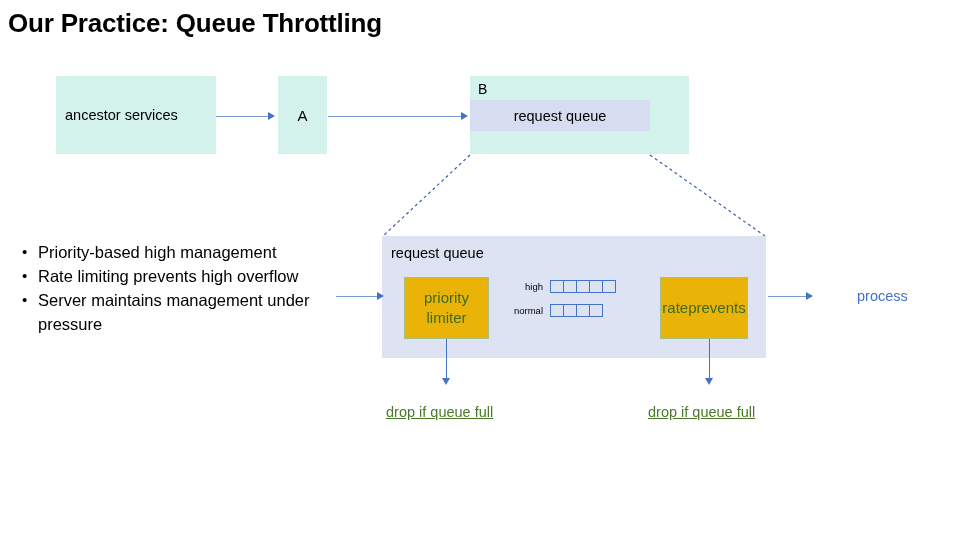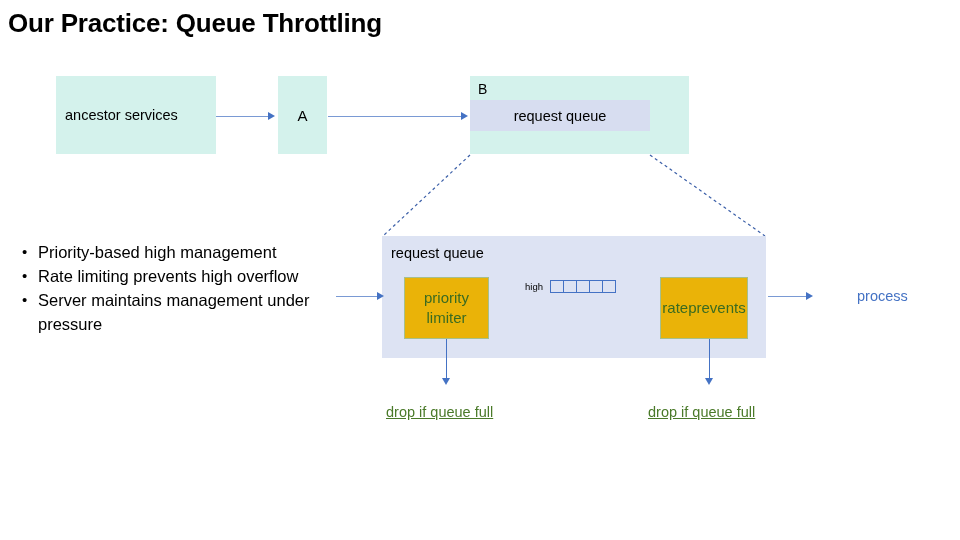--- a/index.html
+++ b/index.html
@@ -335,20 +335,29 @@
     <div class="q-row">
       <span class="q-label">high</span>
       <span class="q-cells">
           <span class="q-cell"></span>
           <span class="q-cell"></span>
           <span class="q-cell"></span>
           <span class="q-cell"></span>
           <span class="q-cell"></span>
         </span>
     </div>
+    <div class="q-row">
+      <span class="q-label">normal</span>
+      <span class="q-cells">
+          <span class="q-cell"></span>
+          <span class="q-cell"></span>
+          <span class="q-cell"></span>
+          <span class="q-cell"></span>
+        </span>
+    </div>
   </div>
 
   <div class="box green" id="box-rate">
     <span>rate</span>
     <span>prevents</span>
   </div>
 
   <div class="hline" id="out-arrow-line"></div>
   <div class="arrowhead-r" id="out-arrow-head"></div>
   <div id="process-label">process</div>

